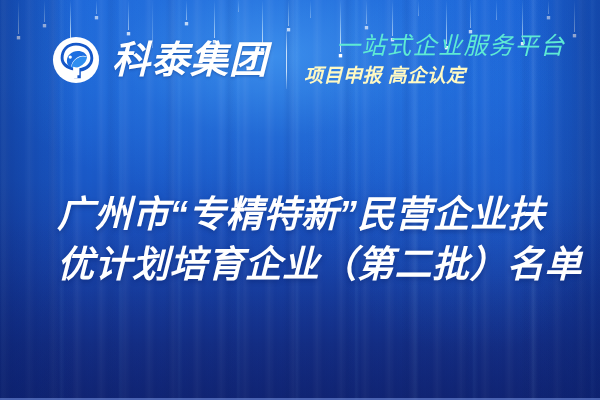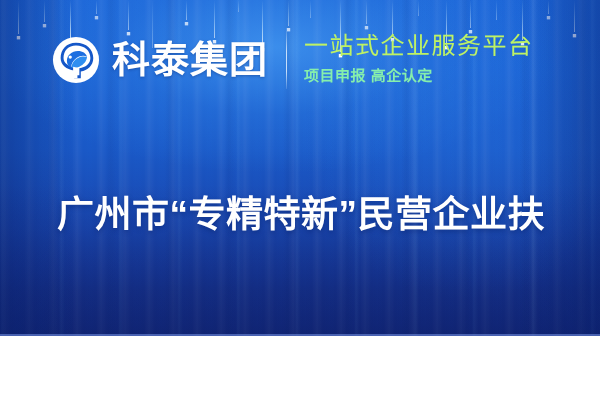--- a/index.html
+++ b/index.html
@@ -8,23 +8,24 @@
     padding: 0;
     background: #ffffff;
   }
   body {
     font-family: "Liberation Sans", "DejaVu Sans", sans-serif;
   }
 
   .banner {
     position: relative;
     width: 600px;
-    height: 336px;
+    height: 400px;
     overflow: hidden;
     background: #1557c8;
+    font-style: italic;
   }
 
   
   .bg-base {
     position: absolute;
     inset: 0;
     background:
       linear-gradient(180deg,
         #1b63d6 0%,
         #1a60d2 22%,
@@ -136,29 +137,30 @@
   }
   .tagline {
     display: block;
     white-space: nowrap;
   }
   .tagline-main {
     display: block;
     font-size: 24px;
     line-height: 30px;
     font-weight: normal;
-    color: #bef264;
+    color: #5eead4;
     letter-spacing: 1.5px;
+    margin-left: 32px;
   }
   .tagline-sub {
     display: block;
-    font-size: 15px;
+    font-size: 19px;
     line-height: 26px;
     font-weight: bold;
-    color: #86efac;
+    color: #fef9c3;
     letter-spacing: 0.5px;
     margin-top: 2px;
   }
 
   
   .headline {
     position: absolute;
     left: 57px;
     top: 150px;
     width: 500px;
@@ -271,16 +273,17 @@
     <span class="divider"></span>
 
     <span class="tagline">
       <span class="tagline-main">一站式企业服务平台</span>
       <span class="tagline-sub">项目申报 高企认定</span>
     </span>
   </div>
 
   <div class="headline">
     <span class="headline-line">广州市“专精特新”民营企业扶</span>
+    <span class="headline-line">优计划培育企业（第二批）名单</span>
   </div>
 
   <div class="bottom-edge"></div>
 </div>
 
 </body></html>

